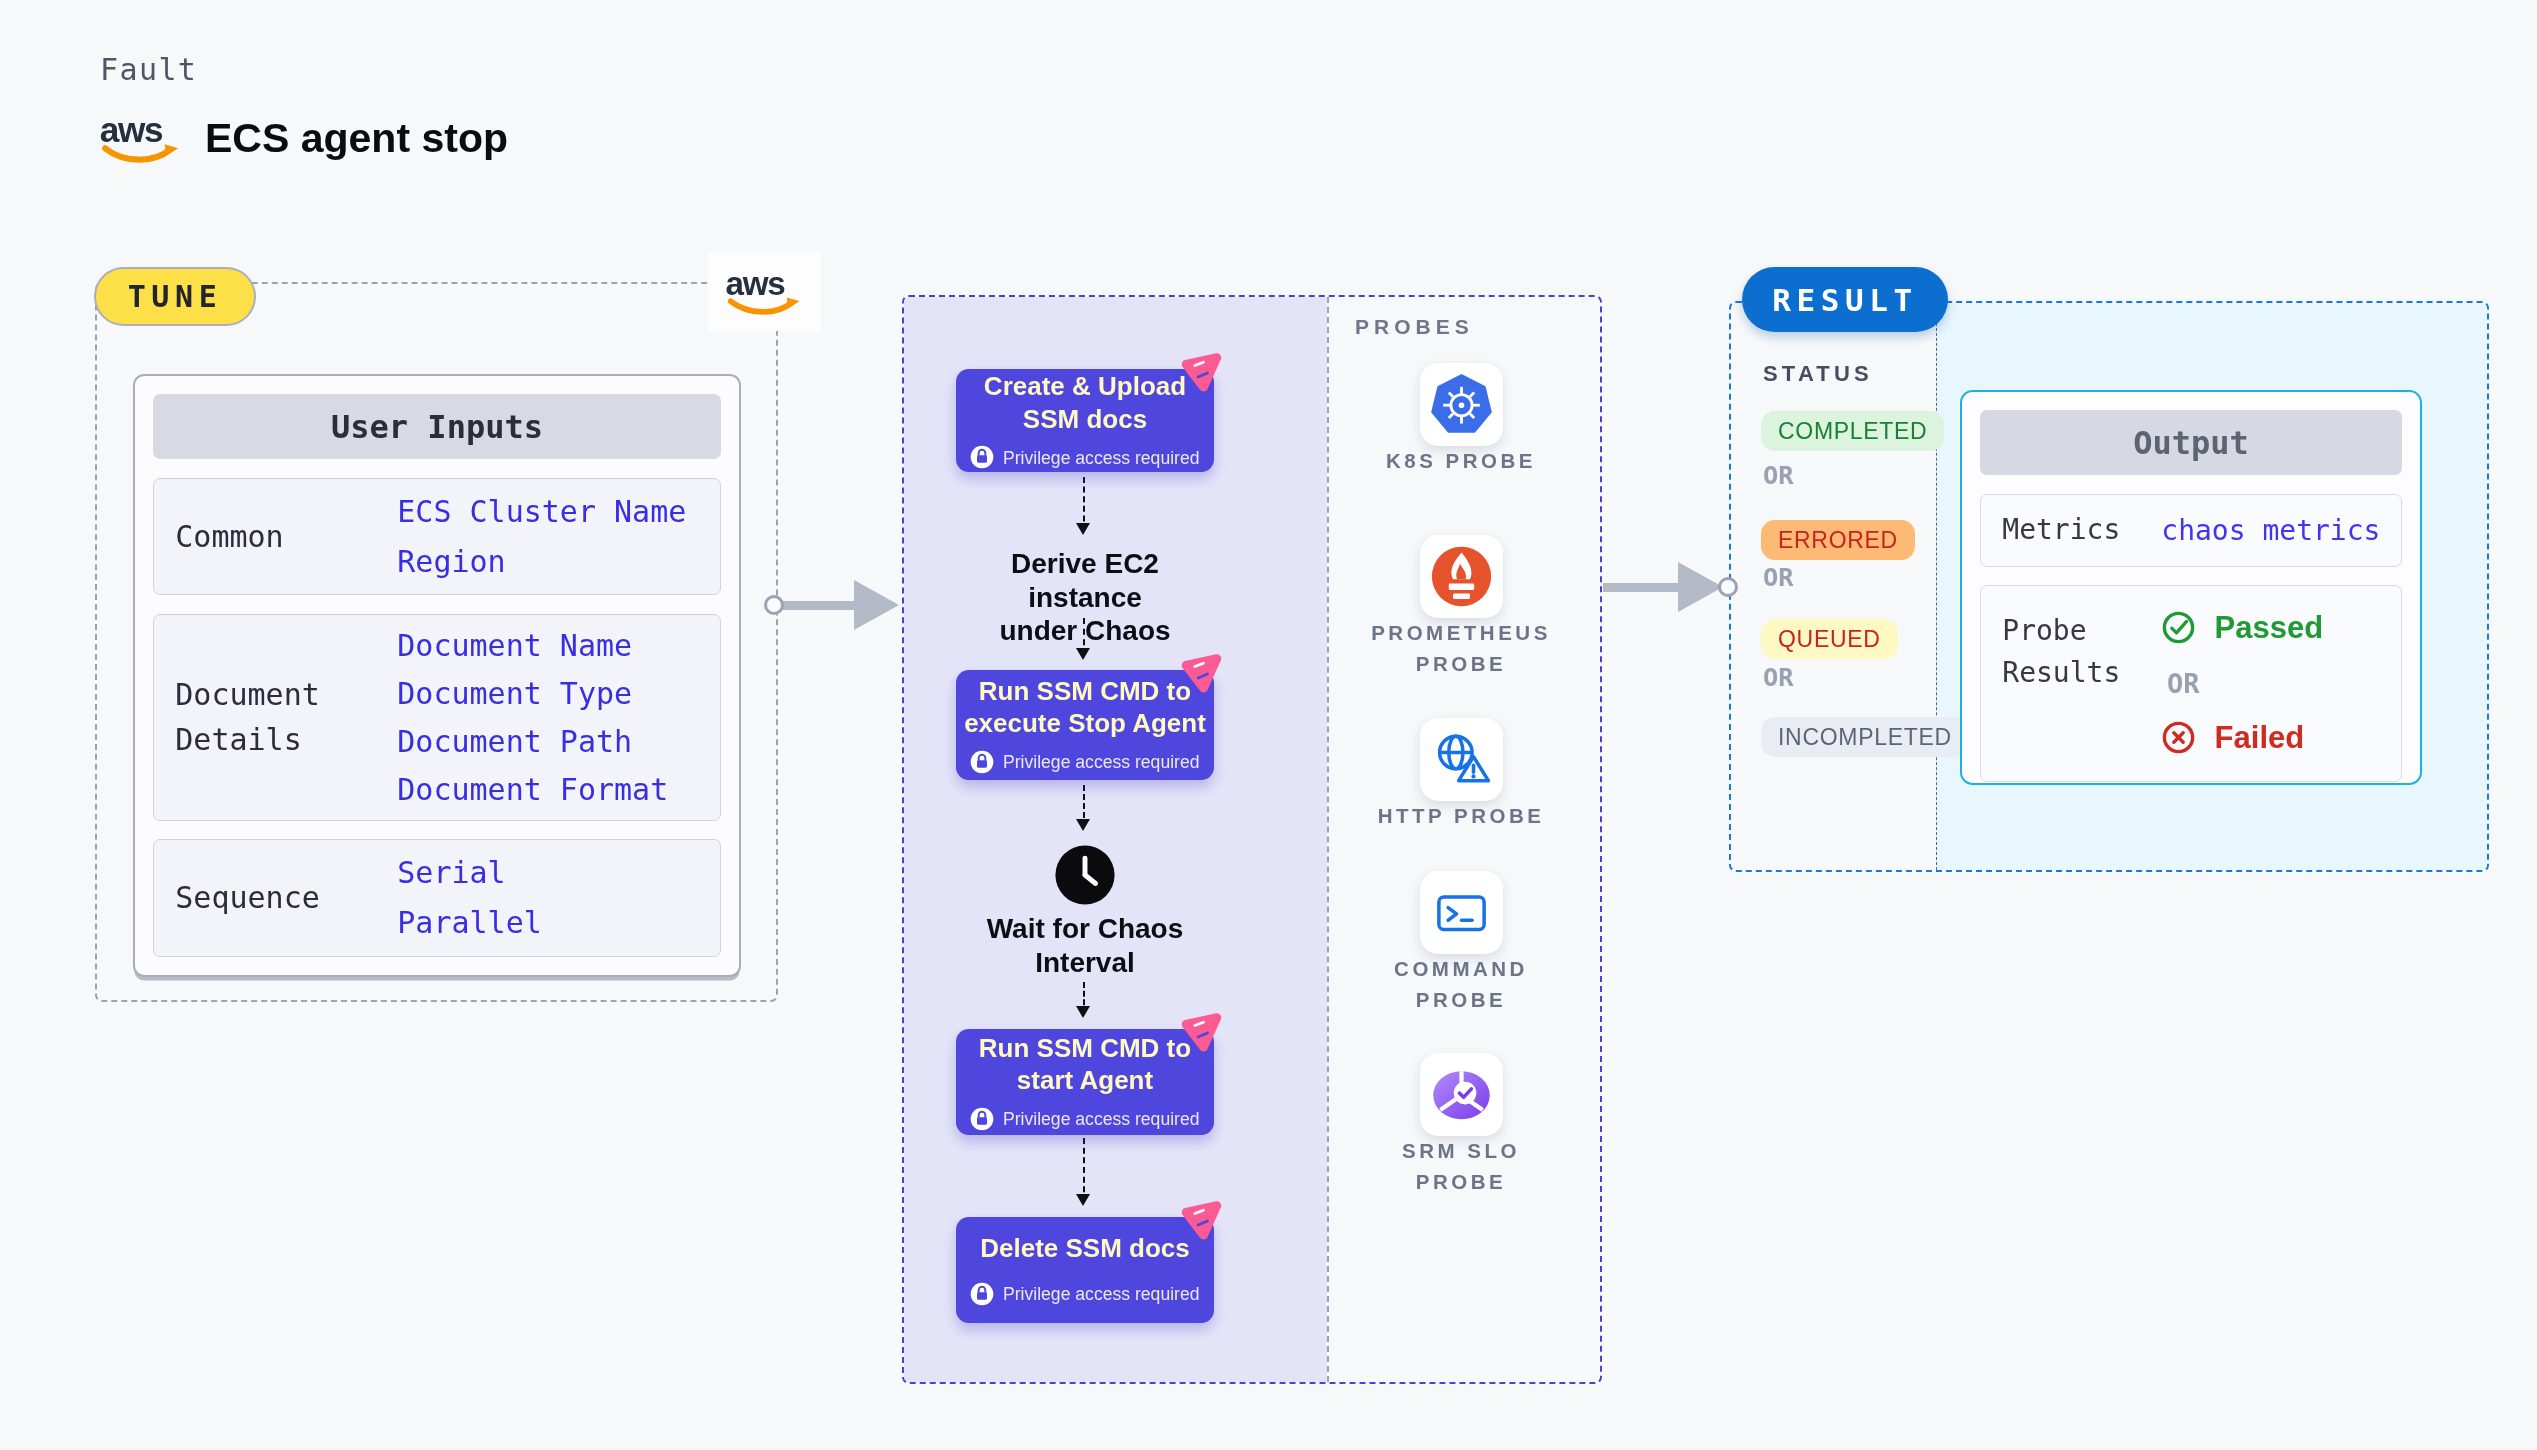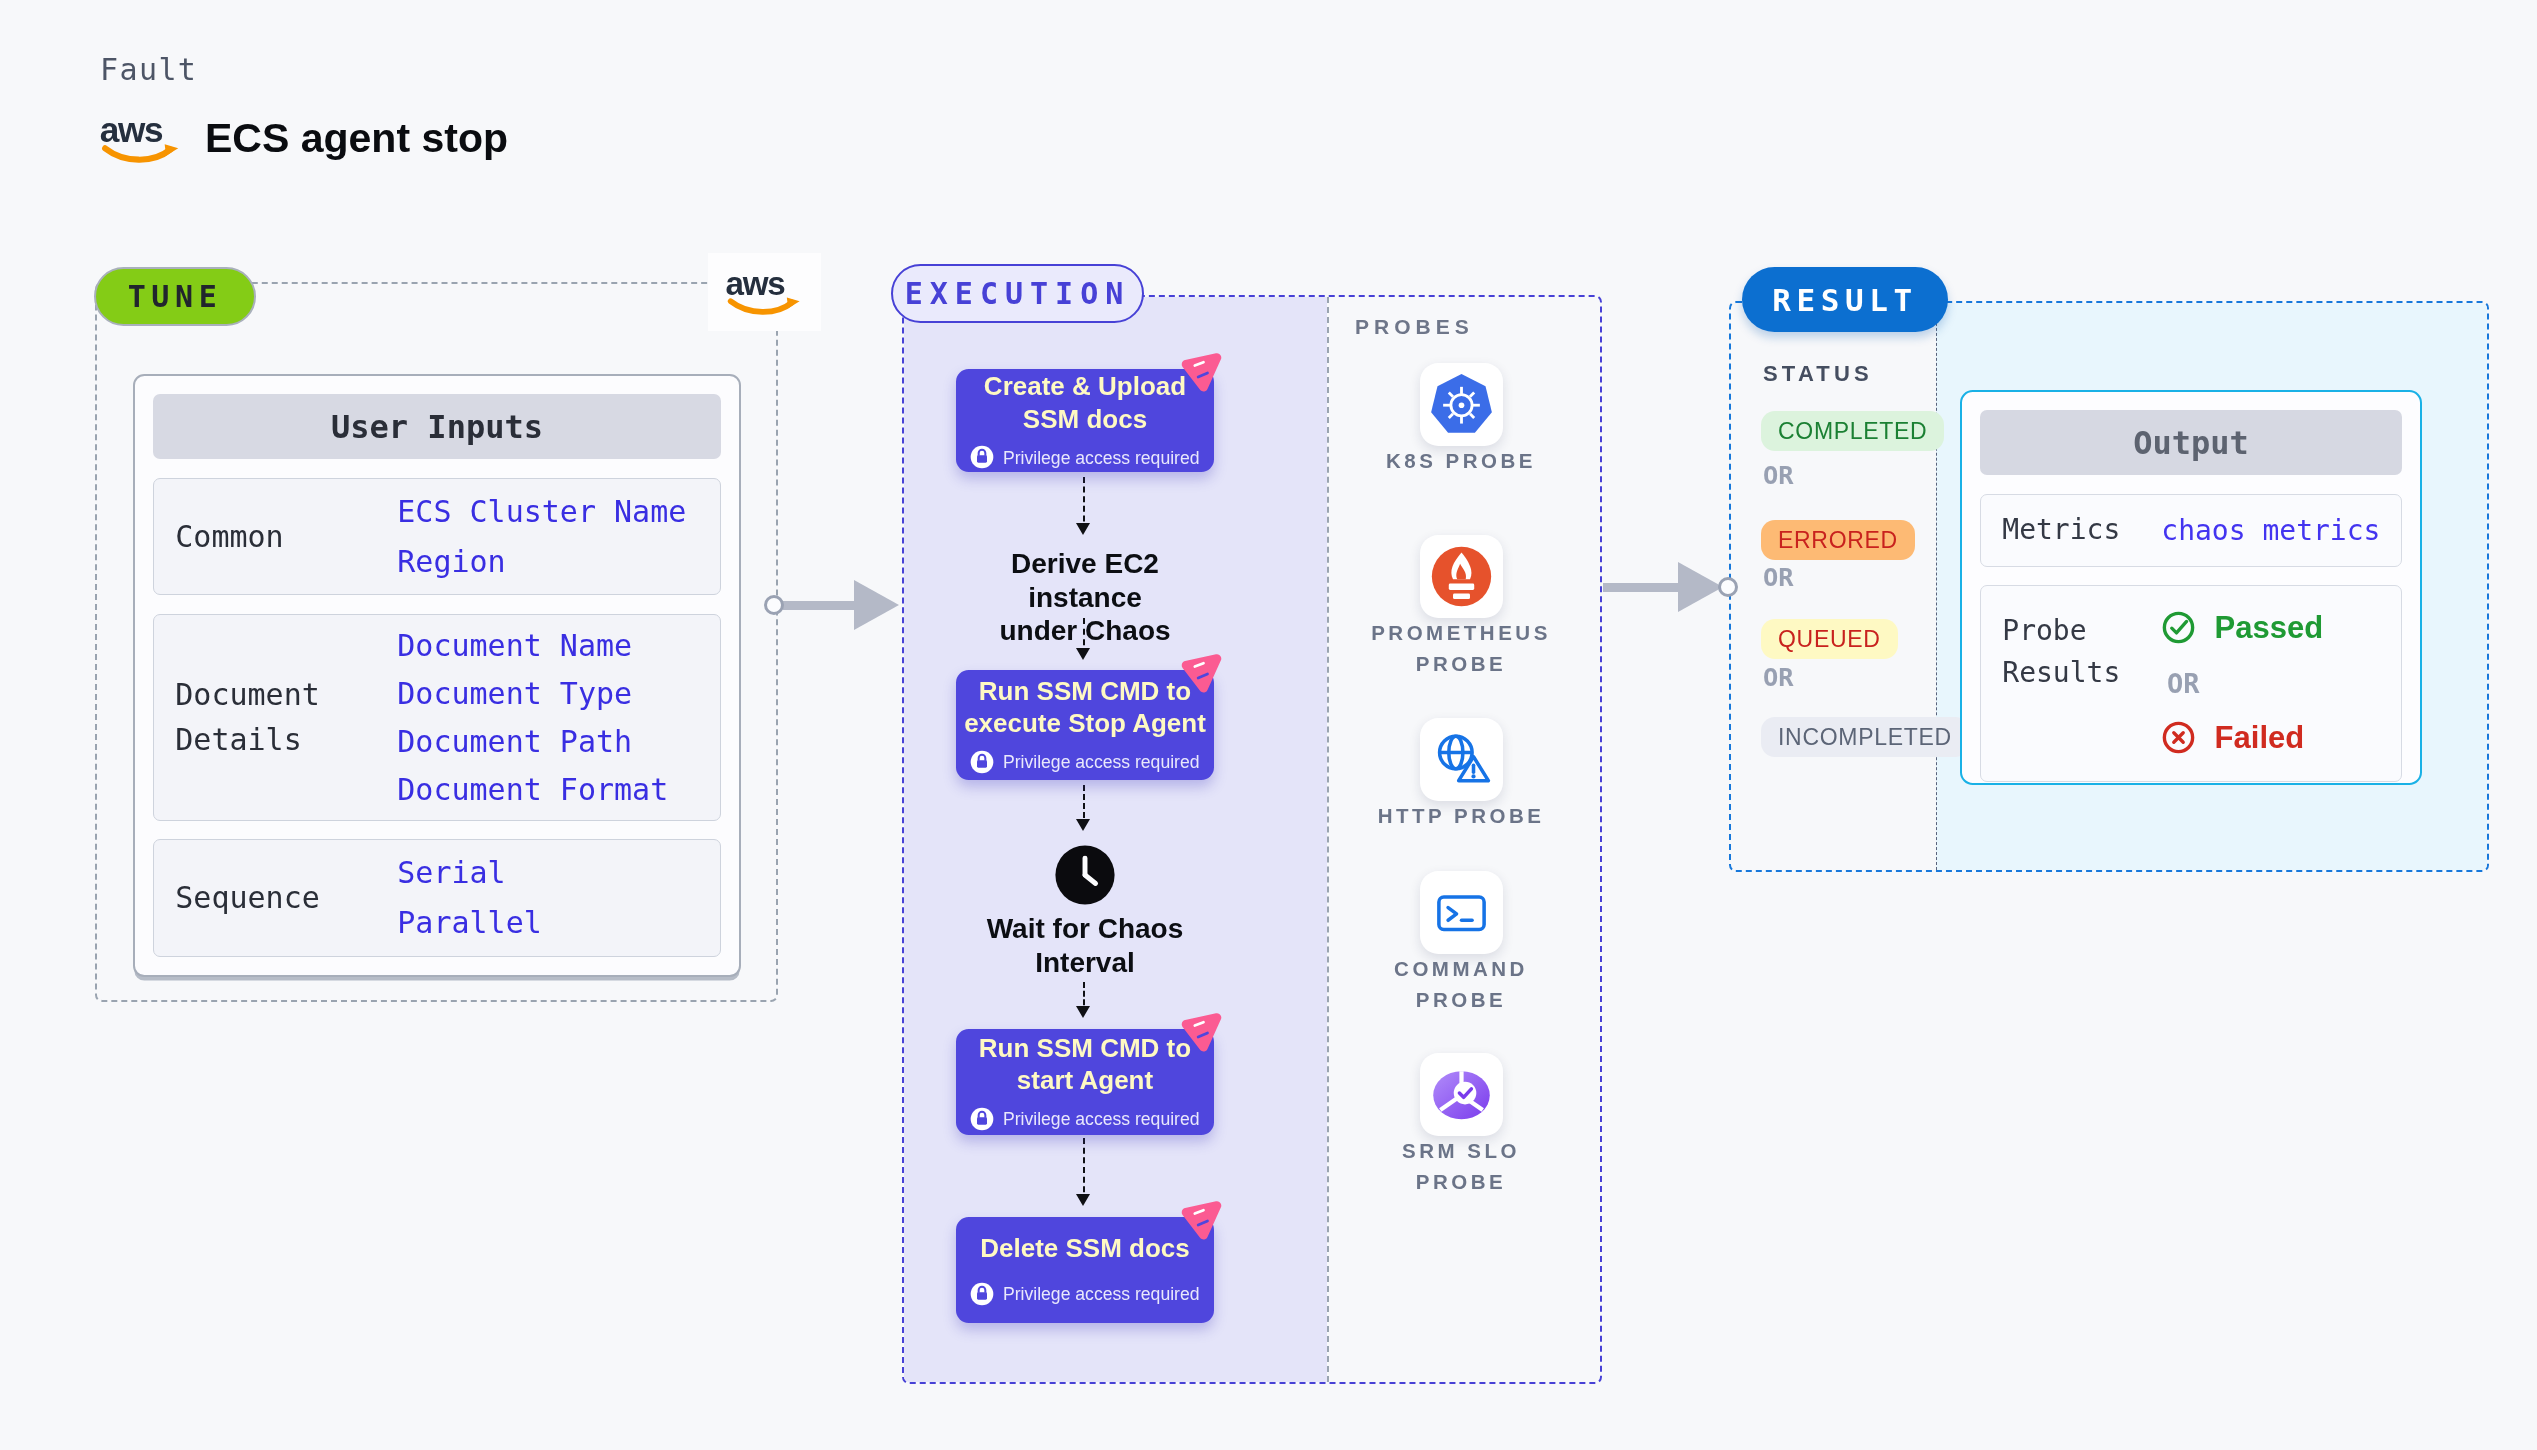--- a/index.html
+++ b/index.html
@@ -8,21 +8,21 @@
 
   
   .kicker{position:absolute;left:100px;top:52px;font-family:"DejaVu Sans Mono",monospace;
           font-size:30px;color:#4d5566;letter-spacing:1.4px;}
   .brand-row{position:absolute;left:97px;top:110px;display:flex;align-items:center;gap:20px;}
   .page-title{font-size:41px;font-weight:bold;color:#0a0c10;}
 
   
   .pill{position:absolute;display:flex;align-items:center;justify-content:center;border-radius:34px;
         font-family:"DejaVu Sans Mono",monospace;font-weight:bold;box-sizing:border-box;}
-  .tune-pill{left:94px;top:267px;width:162px;height:59px;background:#84cc16;border:2.1px solid #a9b0bb;
+  .tune-pill{left:94px;top:267px;width:162px;height:59px;background:#fde047;border:2.1px solid #a9b0bb;
              color:#21252d;font-size:30px;letter-spacing:5.6px;z-index:5;}
   .exec-pill{left:891px;top:264px;width:253px;height:59px;background:#eaeafc;border:2.8px solid #4741d6;
              color:#4741d6;font-size:30px;letter-spacing:7px;z-index:5;}
   .result-pill{left:1742px;top:267px;width:206px;height:65px;background:#0c6fd0;color:#ffffff;
                font-size:31px;letter-spacing:5.6px;z-index:5;box-shadow:0 5.6px 10px rgba(10,90,180,.25);}
 
   
   .tune-box{position:absolute;left:95px;top:282px;width:679px;height:716px;
             border:2.1px dashed #9aa4b0;border-radius:7px;}
   .aws-corner{position:absolute;left:708px;top:253px;width:113px;height:78px;background:#fdfdfe;
@@ -176,21 +176,20 @@
   </div>
 
   <div class="conn-circle" style="left:764px;top:595px;"></div>
   <div class="conn-bar" style="left:783px;top:601px;width:71px;"></div>
   <div class="conn-head" style="left:854px;top:580px;"></div>
 
   <div class="exec-box">
     <div class="exec-fill"></div>
     <div class="exec-divider"></div>
   </div>
-  <div class="pill exec-pill">EXECUTION</div>
 
   <div class="step" style="top:369px;height:103px;">
     <span class="chaos-badge">
       <svg width="47" height="44" viewBox="0 0 70 64">
         <polygon points="12,19 58,9 38,53" fill="#fb5b92" stroke="#fb5b92" stroke-width="13" stroke-linejoin="round"></polygon>
         <line x1="25" y1="21" x2="38" y2="16" stroke="#ffffff" stroke-width="4" stroke-linecap="round"></line>
         <line x1="30" y1="38" x2="44" y2="32" stroke="#4f46dd" stroke-width="4" stroke-linecap="round"></line>
       </svg>
     </span>
     <div class="step-title">Create &amp; Upload

